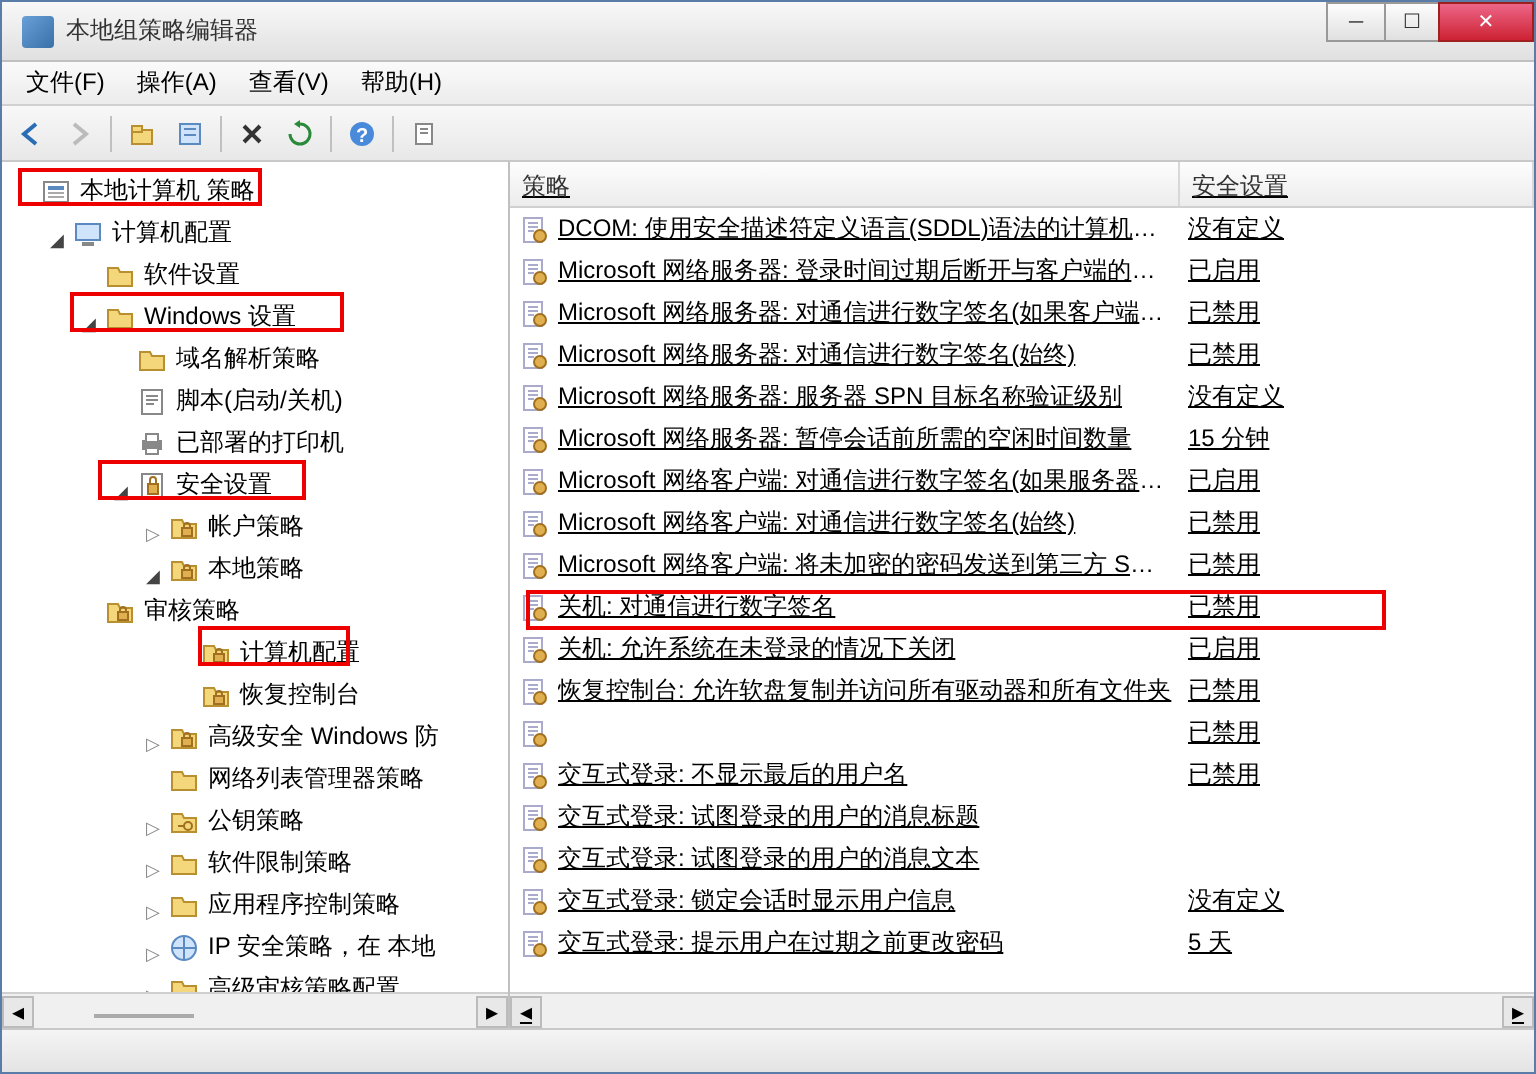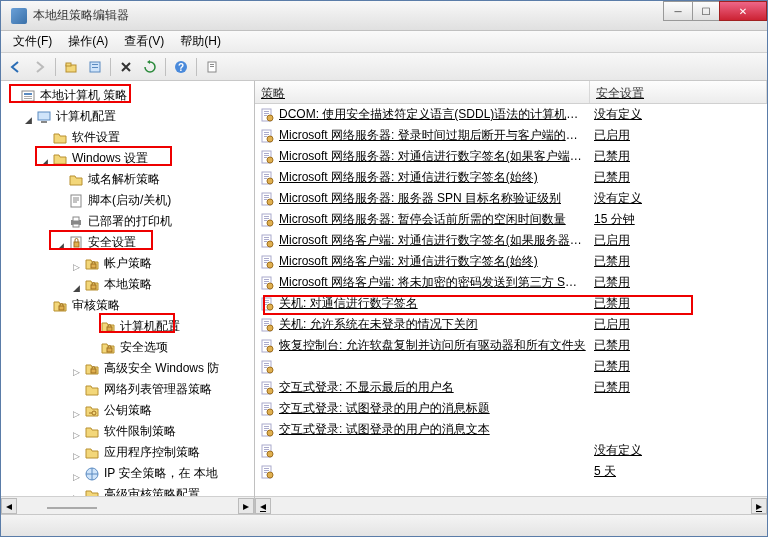--- a/index.html
+++ b/index.html
@@ -246,21 +246,21 @@
           </div>
           <div class="tree-node" style="padding-left: 86px;">
             <span class="tree-exp" style="color: rgb(136, 136, 136);"></span>
             <span class="tree-ico">
               <svg width="16" height="16">
                 <path d="M2 4 h5 l1 2 h6 v7 h-12 z" fill="#f3d77a" stroke="#b89030"></path>
                 <rect x="7" y="8" width="5" height="4" fill="#e0b050" stroke="#a07020"></rect>
                 <path d="M8 8 v-1 a1 1 0 0 1 3 0 v1" fill="none" stroke="#a07020"></path>
               </svg>
             </span>
-            <span>安全选项</span>
+            <span>恢复控制台</span>
           </div>
           <div class="tree-node" style="padding-left: 70px;">
             <span class="tree-exp" style="color: rgb(136, 136, 136);">▷</span>
             <span class="tree-ico">
               <svg width="16" height="16">
                 <path d="M2 4 h5 l1 2 h6 v7 h-12 z" fill="#f3d77a" stroke="#b89030"></path>
                 <rect x="7" y="8" width="5" height="4" fill="#e0b050" stroke="#a07020"></rect>
                 <path d="M8 8 v-1 a1 1 0 0 1 3 0 v1" fill="none" stroke="#a07020"></path>
               </svg>
             </span>
@@ -582,34 +582,36 @@
             <div class="list-cell c1">
               <span class="pol-ico">
                 <svg width="16" height="16">
                   <rect x="3" y="2" width="9" height="12" fill="#fff" stroke="#aac"></rect>
                   <rect x="5" y="4" width="5" height="1" fill="#aac"></rect>
                   <rect x="5" y="6" width="5" height="1" fill="#aac"></rect>
                   <rect x="5" y="8" width="3" height="1" fill="#aac"></rect>
                   <circle cx="11" cy="11" r="3" fill="#e0b050" stroke="#a07020"></circle>
                 </svg>
               </span>
+              <span style="overflow: hidden; text-overflow: ellipsis;">交互式登录: 锁定会话时显示用户信息</span>
             </div>
             <div class="list-cell c2">没有定义</div>
           </div>
           <div class="list-row">
             <div class="list-cell c1">
               <span class="pol-ico">
                 <svg width="16" height="16">
                   <rect x="3" y="2" width="9" height="12" fill="#fff" stroke="#aac"></rect>
                   <rect x="5" y="4" width="5" height="1" fill="#aac"></rect>
                   <rect x="5" y="6" width="5" height="1" fill="#aac"></rect>
                   <rect x="5" y="8" width="3" height="1" fill="#aac"></rect>
                   <circle cx="11" cy="11" r="3" fill="#e0b050" stroke="#a07020"></circle>
                 </svg>
               </span>
+              <span style="overflow: hidden; text-overflow: ellipsis;">交互式登录: 提示用户在过期之前更改密码</span>
             </div>
             <div class="list-cell c2">5 天</div>
           </div>
         </div>
       <div class="scroll-row">
         <div style="width:16px;height:16px;border:1px solid #bbb;background:#e8e8e8;display:flex;align-items:center;justify-content:center;">◂</div>
         <div style="flex:1;background:#ececec;"></div>
         <div style="width:16px;height:16px;border:1px solid #bbb;background:#e8e8e8;display:flex;align-items:center;justify-content:center;">▸</div>
       </div>
     </div>

